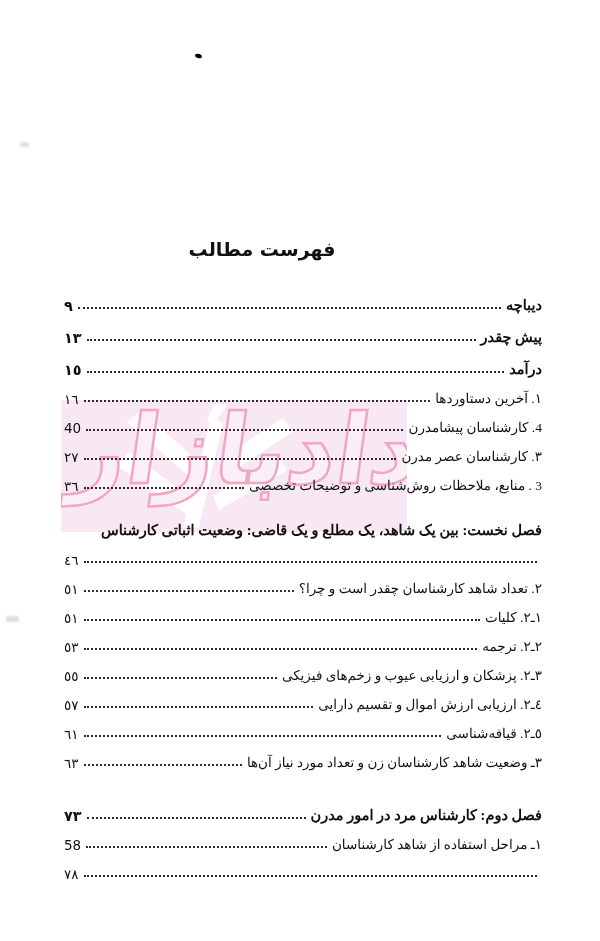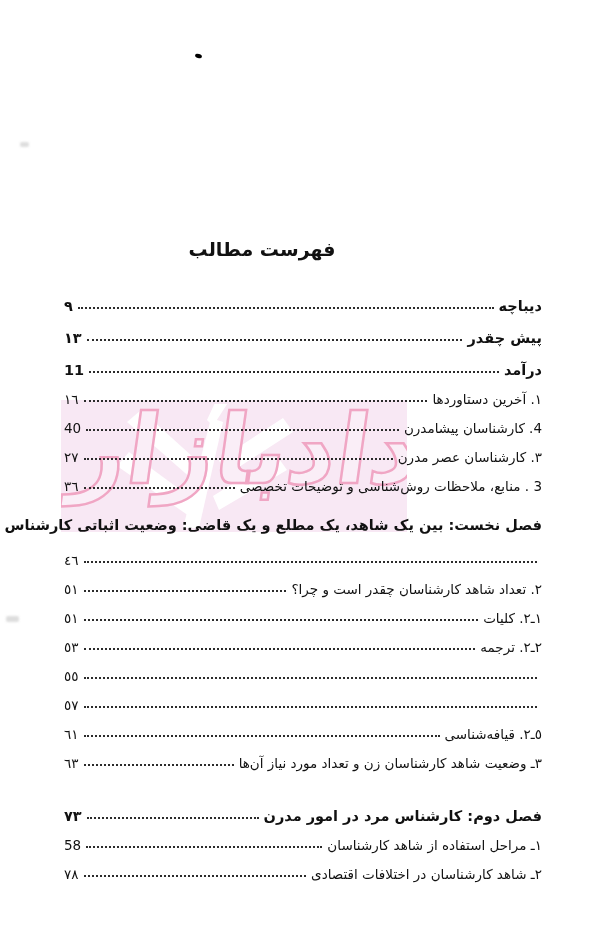--- a/index.html
+++ b/index.html
@@ -49,21 +49,21 @@
     margin-top:24px;
     padding:0 58px 0 64px;
   }
   .row{
     display:flex;align-items:flex-end;
     height:29px;
     font-size:13.5px;
   }
   .row.lead{height:32px;font-weight:bold;font-size:14.5px;}
   .row.chapter{height:31px;font-weight:bold;font-size:14.5px;}
-  .row .label{white-space:nowrap;padding-bottom:2px;}
+  .row .label{white-space:nowrap;padding-bottom:2px;font-family:Liberation Serif, serif;}
   .row .leader{
     flex:1 1 auto;
     border-bottom:2px dotted #2b2b2b;
     margin:0 5px 7px 5px;
     min-width:12px;
   }
   .row .pagenum{white-space:nowrap;padding-bottom:2px;}
 </style>
 </head>
 <body>
@@ -102,21 +102,21 @@
           <span class="pagenum">٩</span>
         </div>
         <div class="row lead">
           <span class="label">پیش چقدر</span>
           <span class="leader"></span>
           <span class="pagenum">١٣</span>
         </div>
         <div class="row lead">
           <span class="label">درآمد</span>
           <span class="leader"></span>
-          <span class="pagenum">11</span>
+          <span class="pagenum">١٥</span>
         </div>
         <div class="row item">
           <span class="label">١. آخرین دستاوردها</span>
           <span class="leader"></span>
           <span class="pagenum">١٦</span>
         </div>
         <div class="row item">
           <span class="label">4. کارشناسان پیشامدرن</span>
           <span class="leader"></span>
           <span class="pagenum">40</span>
@@ -124,21 +124,21 @@
         <div class="row item">
           <span class="label">٣. کارشناسان عصر مدرن</span>
           <span class="leader"></span>
           <span class="pagenum">٢٧</span>
         </div>
         <div class="row item">
           <span class="label">3 . منابع، ملاحظات روش‌شناسی و توضیحات تخصصی</span>
           <span class="leader"></span>
           <span class="pagenum">٣٦</span>
         </div>
-        <div class="row chapter" style="margin-top: 14px; align-items: center;">
+        <div class="row chapter" style="margin-top: 14px;">
           <span class="label">فصل نخست: بین یک شاهد، یک مطلع و یک قاضی: وضعیت اثباتی کارشناس</span>
         </div>
         <div class="row item">
           <span class="leader"></span>
           <span class="pagenum">٤٦</span>
         </div>
         <div class="row item">
           <span class="label">٢. تعداد شاهد کارشناسان چقدر است و چرا؟</span>
           <span class="leader"></span>
           <span class="pagenum">٥١</span>
@@ -147,24 +147,26 @@
           <span class="label">١ـ٢. کلیات</span>
           <span class="leader"></span>
           <span class="pagenum">٥١</span>
         </div>
         <div class="row item">
           <span class="label">٢ـ٢. ترجمه</span>
           <span class="leader"></span>
           <span class="pagenum">٥٣</span>
         </div>
         <div class="row item">
+          <span class="label">٣ـ٢. پزشکان و ارزیابی عیوب و زخم‌های فیزیکی</span>
           <span class="leader"></span>
           <span class="pagenum">٥٥</span>
         </div>
         <div class="row item">
+          <span class="label">٤ـ٢. ارزیابی ارزش اموال و تقسیم دارایی</span>
           <span class="leader"></span>
           <span class="pagenum">٥٧</span>
         </div>
         <div class="row item">
           <span class="label">٥ـ٢. قیافه‌شناسی</span>
           <span class="leader"></span>
           <span class="pagenum">٦١</span>
         </div>
         <div class="row item">
           <span class="label">٣ـ وضعیت شاهد کارشناسان زن و تعداد مورد نیاز آن‌ها</span>
@@ -175,20 +177,19 @@
           <span class="label">فصل دوم: کارشناس مرد در امور مدرن</span>
           <span class="leader"></span>
           <span class="pagenum">٧٣</span>
         </div>
         <div class="row item">
           <span class="label">١ـ مراحل استفاده از شاهد کارشناسان</span>
           <span class="leader"></span>
           <span class="pagenum">58</span>
         </div>
         <div class="row item">
-          <span class="label">٢ـ شاهد کارشناسان در اختلافات اقتصادی</span>
           <span class="leader"></span>
           <span class="pagenum">٧٨</span>
         </div>
       </div>
   </div>
 
 </div>
 
 </body></html>

